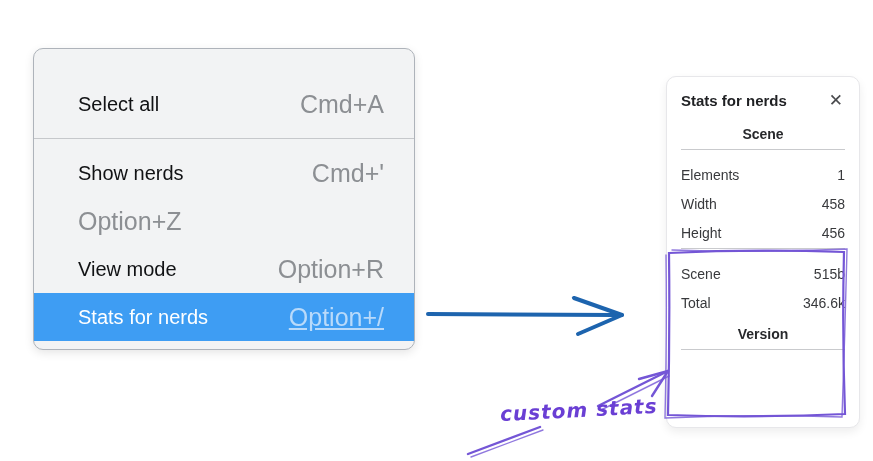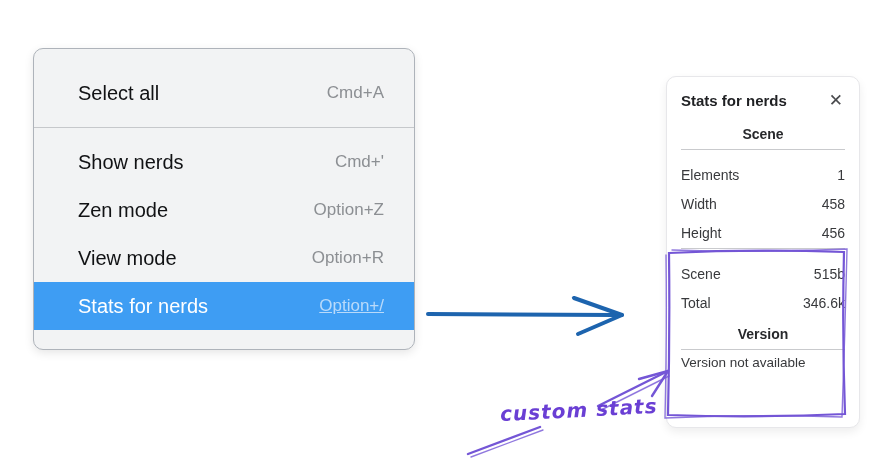--- a/index.html
+++ b/index.html
@@ -6,28 +6,28 @@
   .canvas{
     position:relative;width:873px;height:461px;background:#ffffff;overflow:hidden;
     font-family:"Liberation Sans", sans-serif;
   }
 
   
   .context-menu{
     position:absolute;left:33px;top:48px;width:382px;height:302px;
     background:#f2f3f4;border:1px solid #aeb3ba;border-radius:10px;
     box-shadow:0 3px 10px rgba(0,0,0,0.10);
-    box-sizing:border-box;padding:20px 0 12px 0;
+    box-sizing:border-box;padding:31px 0 12px 0;
   }
   .menu-item{
     display:flex;align-items:center;justify-content:space-between;
     height:48px;padding:0 30px 0 44px;
     font-size:20px;color:#111214;cursor:default;
   }
-  .menu-item .shortcut{color:#8c8f93;font-size:17px;}
+  .menu-item .shortcut{color:#8c8f93;font-size:25px;}
   .menu-item.selected{background:#3e9df3;color:#ffffff;}
   .menu-item.selected .shortcut{color:#b9dafa;text-decoration:underline;}
   .menu-divider{border:none;border-top:1px solid #c6c8cb;margin:10px 0;}
 
   
   .flow-arrow{position:absolute;left:420px;top:290px;}
 
   
   .stats-panel{
     position:absolute;left:666px;top:76px;width:194px;height:352px;
@@ -71,21 +71,20 @@
     <div class="menu-item">
       <span>Select all</span>
       <span class="shortcut">Cmd+A</span>
     </div>
     <hr class="menu-divider">
     <div class="menu-item">
       <span>Show nerds</span>
       <span class="shortcut">Cmd+'</span>
     </div>
     <div class="menu-item">
-      <span>Zen mode</span>
       <span class="shortcut">Option+Z</span>
     </div>
     <div class="menu-item">
       <span>View mode</span>
       <span class="shortcut">Option+R</span>
     </div>
     <div class="menu-item selected">
       <span>Stats for nerds</span>
       <span class="shortcut">Option+/</span>
     </div>
@@ -127,21 +126,20 @@
       <span>Scene</span>
       <span>515b</span>
     </div>
     <div class="stat-row">
       <span>Total</span>
       <span>346.6k</span>
     </div>
 
     <div class="section-heading">Version</div>
     <hr class="section-rule">
-    <div class="version-note">Version not available</div>
   </div>
 
   <svg class="annotation-box" width="194" height="180" viewBox="0 0 194 180">
     <g stroke="#7456d6" fill="none" stroke-linecap="round">
       <path stroke-width="2.2" d="M9 9 Q 95 5 184 8 Q 182 88 185 170 Q 96 174 8 171 Q 10 90 9 9 Z"></path>
       <path stroke-width="1.4" opacity="0.8" d="M12 6 Q 100 9 187 5 Q 185 90 182 173 Q 94 170 5 174 Q 7 88 6 11"></path>
     </g>
   </svg>
 
   <svg class="annotation-arrow" width="225" height="102" viewBox="0 0 225 102">

